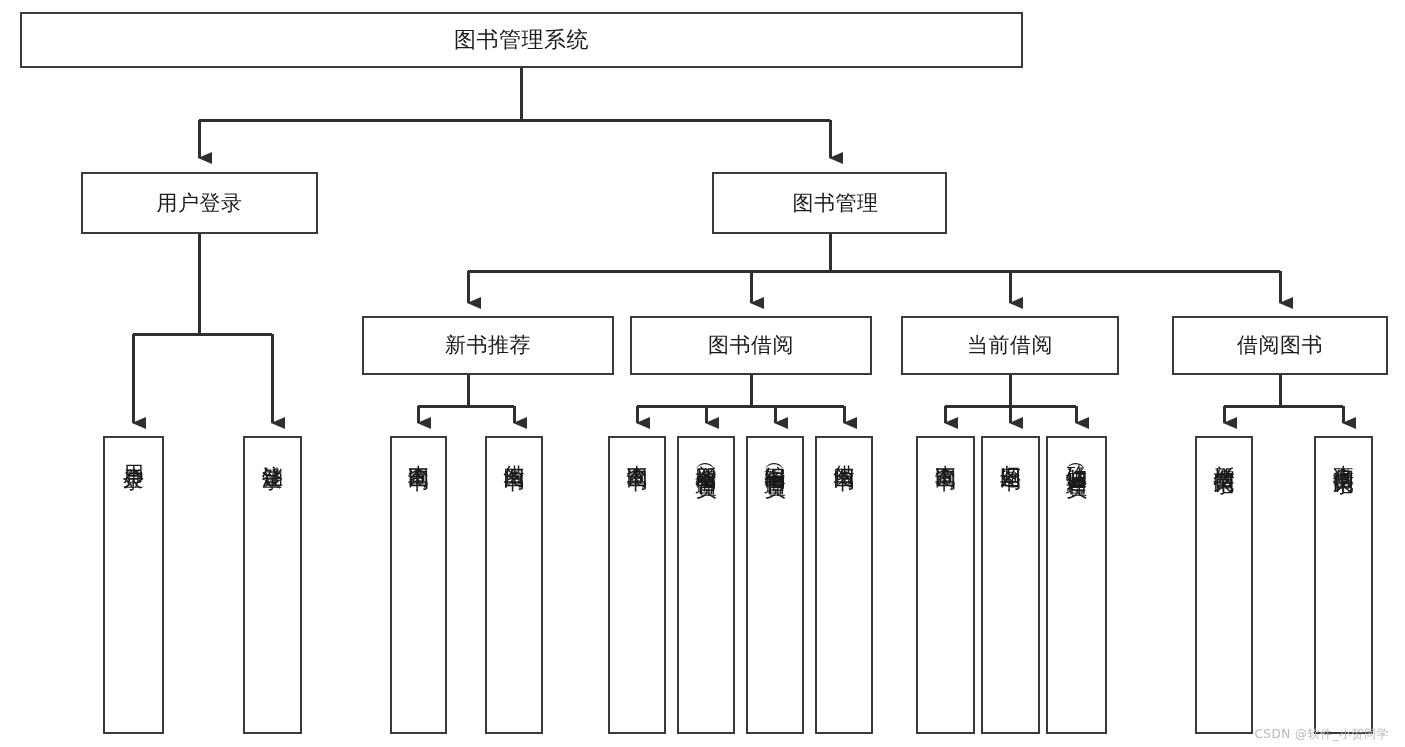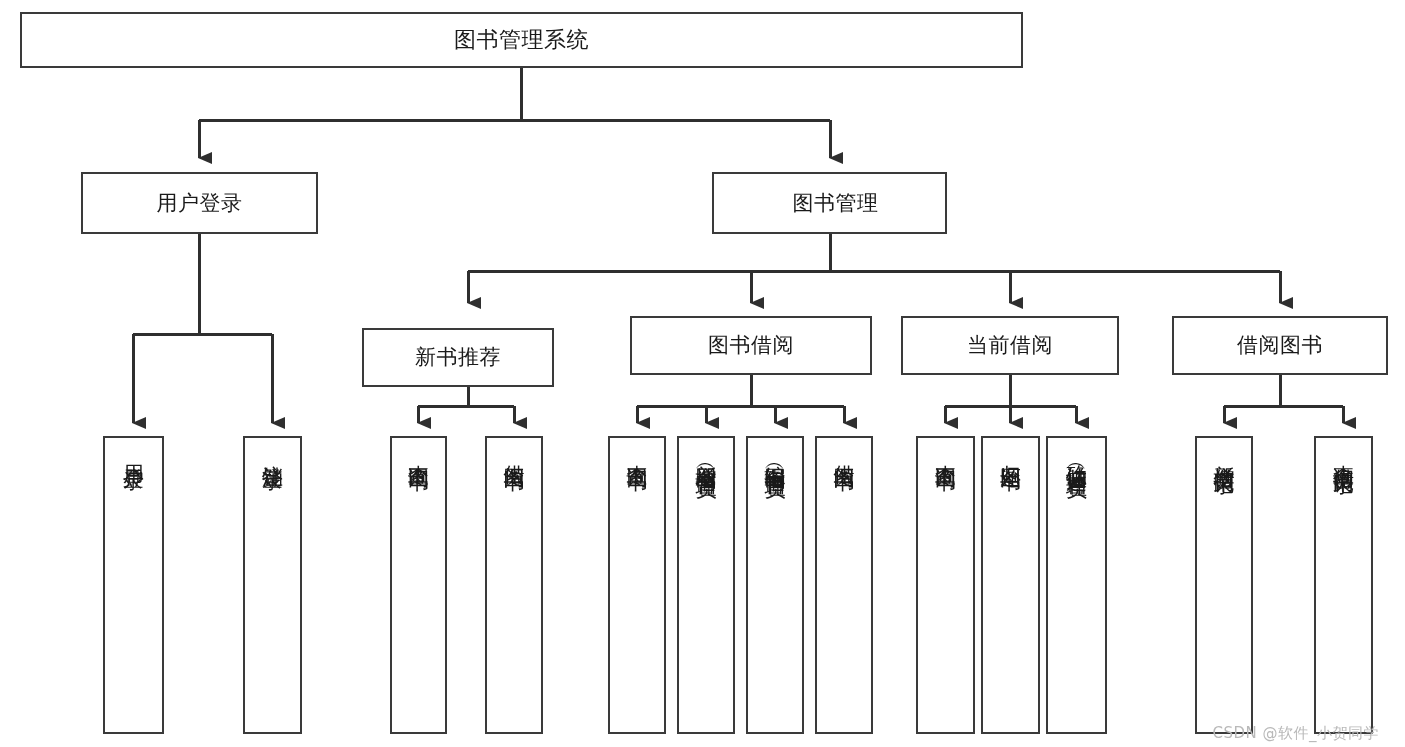--- a/index.html
+++ b/index.html
@@ -55,23 +55,23 @@
     writing-mode: vertical-rl;
     text-orientation: upright;
     font-size: 21px;
     line-height: 1.05;
     letter-spacing: 2px;
     white-space: nowrap;
   }
   
   #watermark {
     position: absolute;
-    right: 26px;
+    right: 16px;
     bottom: 4px;
-    font-size: 15px;
+    font-size: 12px;
     color: #b9b9b9;
     letter-spacing: 0.5px;
     white-space: nowrap;
     user-select: none;
   }
 </style>
 </head>
 <body>
 
 <div id="canvas">
@@ -130,21 +130,21 @@
     <span class="label">图书管理系统</span>
   </div>
 
   <div class="node" style="left:81px; top:172px; width:237px; height:62px;">
     <span class="label">用户登录</span>
   </div>
   <div class="node" style="left:712px; top:172px; width:235px; height:62px;padding-left:12px;">
     <span class="label">图书管理</span>
   </div>
 
-  <div class="node" style="left:362px; top:316px; width:192px; height:59px;margin-top:12px;">
+  <div class="node" style="left:362px; top:316px; width:252px; height:59px;">
     <span class="label">新书推荐</span>
   </div>
   <div class="node" style="left:630px; top:316px; width:242px; height:59px;">
     <span class="label">图书借阅</span>
   </div>
   <div class="node" style="left:901px; top:316px; width:218px; height:59px;">
     <span class="label">当前借阅</span>
   </div>
   <div class="node" style="left:1172px; top:316px; width:216px; height:59px;">
     <span class="label">借阅图书</span>

